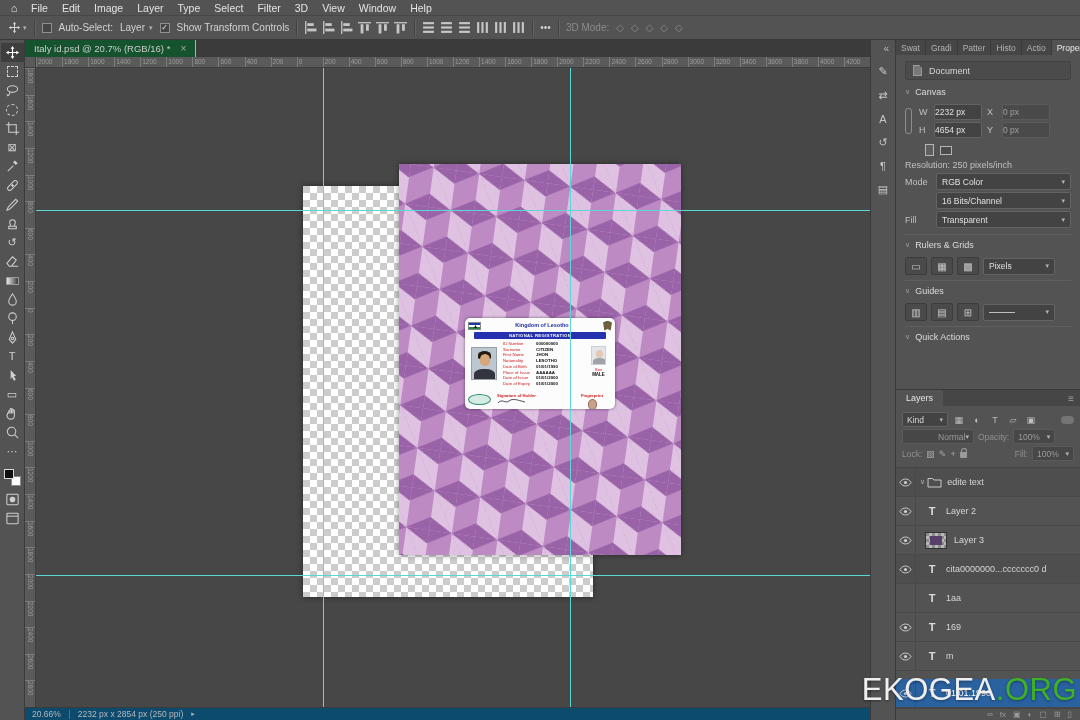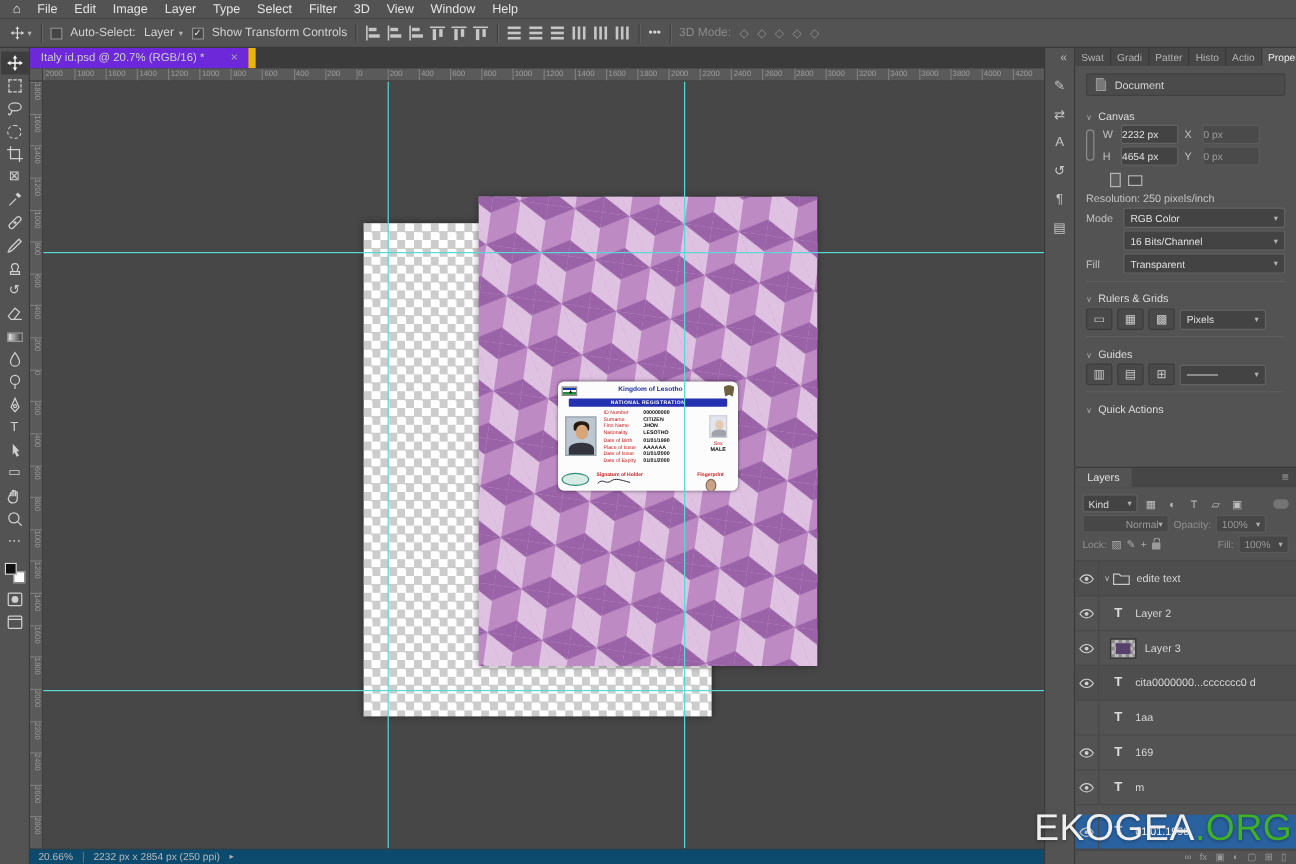--- a/index.html
+++ b/index.html
@@ -32,21 +32,21 @@
 .tool.selected svg{stroke:#fff}
 .t-dash{width:11px;height:11px;border:1px dashed #cfcfcf}
 .t-dashc{width:12px;height:12px;border:1px dashed #cfcfcf;border-radius:50%}
 .t-grad{width:13px;height:8px;background:linear-gradient(90deg,#e8e8e8,#3a3a3a);border:1px solid #999}
 .swatches{position:relative;width:17px;height:17px;margin-top:8px}
 .swatches .fg{position:absolute;top:0;left:0;width:10px;height:10px;background:#101010;border:1px solid #d9d9d9;z-index:2}
 .swatches .bgc{position:absolute;bottom:0;right:0;width:10px;height:10px;background:#fbfbfb;border:1px solid #8a8a8a}
 
 .canvascol{flex:1;display:flex;flex-direction:column;min-width:0}
 .tabsrow{height:17px;background:#3b3b3b;display:flex;align-items:flex-end}
-.doctab{height:17px;background:#6d28d9;color:#cdcdcd;font-size:9.5px;display:flex;align-items:center;gap:22px;padding:0 9px;border-right:6px solid #eab308}
+.doctab{height:17px;background:#14532d;color:#cdcdcd;font-size:9.5px;display:flex;align-items:center;gap:10px;padding:0 9px;border-right:1px solid #eab308}
 .doctab .close{color:#a9a9a9;font-size:10px}
 .canvaswrap{position:relative;flex:1;background:#474747;overflow:hidden}
 .corner{position:absolute;left:0;top:0;width:11px;height:11px;background:#5a5a5a;border-right:1px solid #3e3e3e;border-bottom:1px solid #3e3e3e;z-index:4}
 .rulertop{position:absolute;left:11px;right:0;top:0;height:11px;background:#5a5a5a;border-bottom:1px solid #3e3e3e;display:flex;z-index:3;overflow:hidden}
 .rt{flex:1;font-size:6.5px;color:#9d9d9d;border-left:1px solid #7c7c7c;padding-left:1px;line-height:9px;white-space:nowrap;overflow:hidden}
 .rulerleft{position:absolute;left:0;top:11px;bottom:0;width:11px;background:#5a5a5a;border-right:1px solid #3e3e3e;display:flex;flex-direction:column;z-index:3;overflow:hidden}
 .rl{flex:1;writing-mode:vertical-rl;font-size:6.5px;color:#9d9d9d;border-top:1px solid #7c7c7c;line-height:10px;overflow:hidden}
 .viewport{position:absolute;left:11px;top:11px;right:0;bottom:0;overflow:hidden}
 .artboard{position:absolute;left:267px;top:118px;width:290px;height:411px;background-image:repeating-conic-gradient(#ffffff 0% 25%,#cccccc 25% 50%);background-size:14px 14px;box-shadow:0 0 6px rgba(0,0,0,.45)}
 .purple{position:absolute;left:363px;top:96px;width:282px;height:391px;overflow:hidden;box-shadow:0 0 6px rgba(0,0,0,.4)}
@@ -101,21 +101,21 @@
 .istrip{width:25px;background:#535353;border-left:1px solid #3a3a3a;display:flex;flex-direction:column;align-items:center;padding-top:3px;gap:11px;font-size:11px;color:#c6c6c6;flex:none}
 .istrip .collapse{font-size:10px;color:#b8b8b8;align-self:flex-end;margin-right:6px}
 
 .right{width:185px;background:#535353;border-left:1px solid #3a3a3a;display:flex;flex-direction:column;flex:none}
 .ptabs{height:15px;background:#464646;display:flex;font-size:8.5px;color:#b3b3b3;overflow:hidden;flex:none}
 .ptab{padding:0 5px;display:flex;align-items:center;border-right:1px solid #3a3a3a;white-space:nowrap}
 .ptab.active{background:#535353;color:#ececec}
 .props{height:335px;padding:6px 9px 0 9px;font-size:9px;color:#c6c6c6;overflow:hidden;flex:none;border-bottom:1px solid #3a3a3a}
 .docrow{display:flex;align-items:center;gap:7px;background:#4b4b4b;border:1px solid #414141;height:19px;padding:0 7px;border-radius:2px;color:#d6d6d6}
 .docicon{width:9px;height:11px;background:#787878;border:1px solid #9a9a9a;clip-path:polygon(0 0,70% 0,100% 30%,100% 100%,0 100%)}
-.sechead{display:flex;align-items:flex-end;gap:5px;height:20px;color:#dcdcdc;margin-top:2px}
+.sechead{display:flex;align-items:center;gap:5px;height:20px;color:#dcdcdc;margin-top:2px}
 .chev{font-size:7px;color:#a0a0a0}
 .frow{display:flex;align-items:center;gap:5px;margin:2px 0}
 .flabel{width:10px;color:#c0c0c0}
 .finput{width:48px;height:16px;background:#434343;border:1px solid #636363;border-radius:2px;display:flex;align-items:center;padding:0 0;font-size:8.5px;color:#e0e0e0}
 .finput.dm{opacity:.5}
 .chain{width:7px;height:26px;border:1px solid #8d8d8d;border-radius:3px;margin-right:2px}
 .wh{display:flex;gap:5px}
 .whleft{display:flex;align-items:center}
 .whrows{flex:1}
 .orient{display:flex;gap:6px;margin:4px 0 3px 20px;align-items:center}

